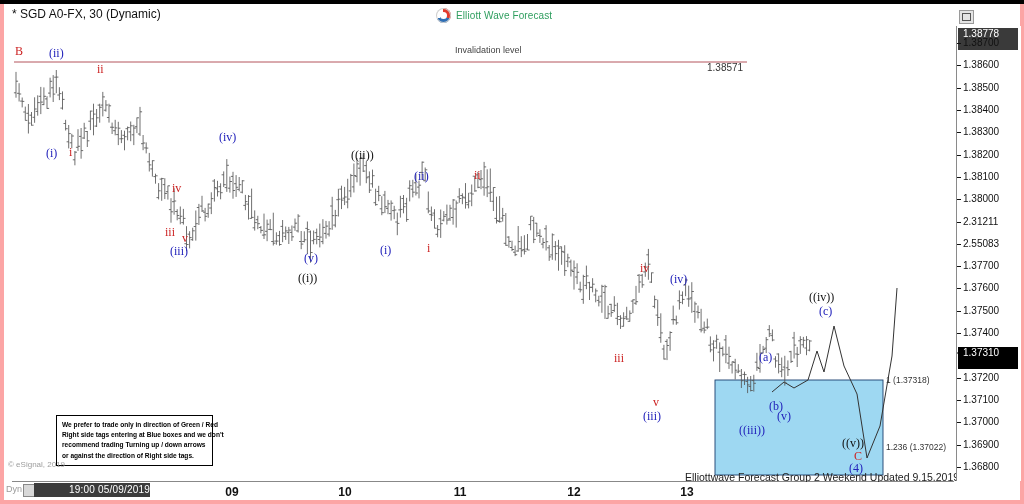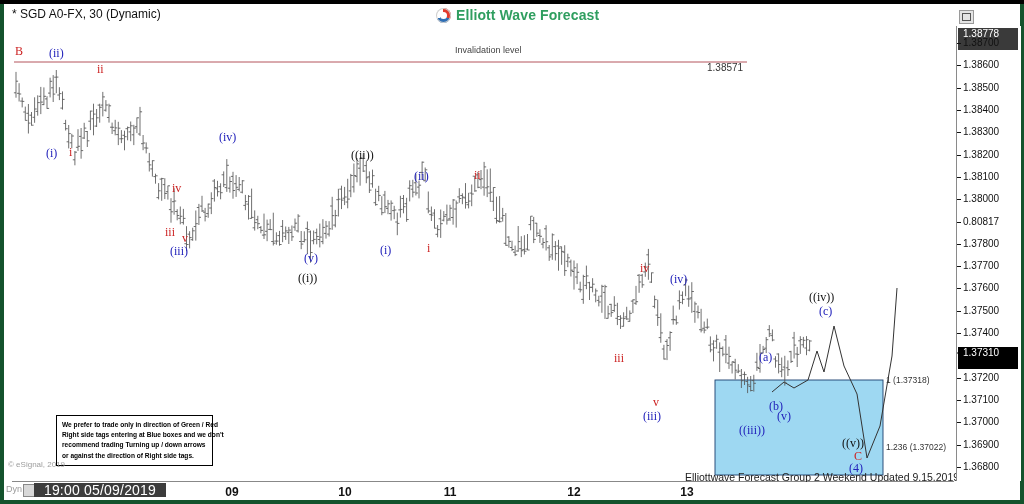--- a/index.html
+++ b/index.html
@@ -1,30 +1,30 @@
 <!DOCTYPE html>
 <html><head>
 <meta charset="utf-8">
 <style>
   html,body{margin:0;padding:0;background:#000;}
   body{font-family:"Liberation Sans",sans-serif;}
-  #app{position:relative;width:1024px;height:504px;background:#14532d;overflow:hidden;}
+  #app{position:relative;width:1024px;height:504px;background:#fca5a5;overflow:hidden;}
 
   
   #panel{position:absolute;left:4px;top:4px;width:1016px;height:496px;background:#fff;}
   #titlebar{position:absolute;left:0;top:0;width:100%;height:22px;background:#fff;}
   #title-text{position:absolute;left:8px;top:3px;font-size:12px;color:#111;white-space:nowrap;}
 
   
   #brand{position:absolute;left:432px;top:2px;height:18px;display:flex;align-items:center;gap:5px;}
   #brand-mark{width:15px;height:15px;border-radius:50%;position:relative;background:
       conic-gradient(#e23b2e 0deg 120deg, #2f6fb5 120deg 240deg, #ffffff 240deg 360deg);
       box-shadow:inset 0 0 0 1px #cfcfcf;}
   #brand-mark::after{content:"";position:absolute;left:4px;top:4px;width:7px;height:7px;border-radius:50%;background:#fff;}
-  #brand-text{font-size:14px;font-weight:bold;color:#2f9e5f;letter-spacing:.1px;white-space:nowrap;}
+  #brand-text{font-size:10px;font-weight:normal;color:#2f9e5f;letter-spacing:.1px;white-space:nowrap;}
 
   
   #plot{position:absolute;left:8px;top:22px;width:942px;height:455px;background:#fff;overflow:hidden;}
   #plot svg{position:absolute;left:0;top:0;}
 
   
   #axis-left{position:absolute;left:8px;top:22px;width:1px;height:455px;background:#111;}
   
   #axis-bottom{position:absolute;left:8px;top:477px;width:942px;height:1px;background:#888;}
 
@@ -38,22 +38,22 @@
   .price-badge.cur{background:#000;}
   .price-badge.cur::before{content:"";position:absolute;left:-5px;top:2px;border:4px solid transparent;border-right-color:#000;}
 
   
   #scale-btn{position:absolute;left:955px;top:6px;width:13px;height:12px;background:#e4e4e4;border:1px solid #9a9a9a;}
   #scale-btn::after{content:"";position:absolute;left:2px;top:2px;width:7px;height:6px;border:1px solid #555;}
 
   
   #time-axis{position:absolute;left:0;top:478px;width:1016px;height:18px;background:#fff;}
   .time-tick{position:absolute;top:3px;font-size:12px;font-weight:bold;color:#111;transform:translateX(-50%);}
-  #time-cursor{position:absolute;left:30px;top:1px;width:132px;height:14px;background:#3c3c3c;color:#fff;
-     font-size:14px;line-height:14px;text-align:center;letter-spacing:.2px;}
+  #time-cursor{position:absolute;left:30px;top:1px;width:116px;height:14px;background:#3c3c3c;color:#fff;
+     font-size:10px;line-height:14px;text-align:right;letter-spacing:.2px;}
   #dyn-label{position:absolute;left:2px;top:2px;font-size:9px;color:#9a9a9a;}
   #dyn-btn{position:absolute;left:19px;top:2px;width:11px;height:11px;background:#d8d8d8;border:1px solid #888;}
   #copyright{position:absolute;left:4px;top:456px;font-size:8px;color:#9d9d9d;}
 
   
   .wl{position:absolute;white-space:nowrap;font-family:"Liberation Serif",serif;font-size:12px;line-height:1;}
   .wl.blue{color:#2222bb;}
   .wl.red{color:#cc2222;}
   .wl.black{color:#111;}
 
@@ -972,25 +972,25 @@
         <div class="price-tick" style="top: 144.895px;">
           <span class="tk"></span>
           <span class="lb">1.38100</span>
         </div>
         <div class="price-tick" style="top: 167.211px;">
           <span class="tk"></span>
           <span class="lb">1.38000</span>
         </div>
         <div class="price-tick" style="top: 189.526px;">
           <span class="tk"></span>
-          <span class="lb">0.80817</span>
+          <span class="lb">2.31211</span>
         </div>
         <div class="price-tick" style="top: 211.842px;">
           <span class="tk"></span>
-          <span class="lb">1.37800</span>
+          <span class="lb">2.55083</span>
         </div>
         <div class="price-tick" style="top: 234.158px;">
           <span class="tk"></span>
           <span class="lb">1.37700</span>
         </div>
         <div class="price-tick" style="top: 256.474px;">
           <span class="tk"></span>
           <span class="lb">1.37600</span>
         </div>
         <div class="price-tick" style="top: 278.789px;">
@@ -1024,19 +1024,19 @@
         <div class="price-badge cur" style="top: 321.189px;">1.37310</div>
       </div>
     <div id="scale-btn"></div>
 
     <div id="time-axis">
       <div id="dyn-label">Dyn</div>
       <div id="dyn-btn"></div>
       <div id="time-cursor">19:00 05/09/2019</div>
     <div class="time-tick" style="left: 228px;">09</div>
         <div class="time-tick" style="left: 341px;">10</div>
-        <div class="time-tick" style="left: 446px;">11</div>
+        <div class="time-tick" style="left: 456px;">11</div>
         <div class="time-tick" style="left: 570px;">12</div>
         <div class="time-tick" style="left: 683px;">13</div>
       </div>
 
   </div>
 </div>
 
 </body></html>

